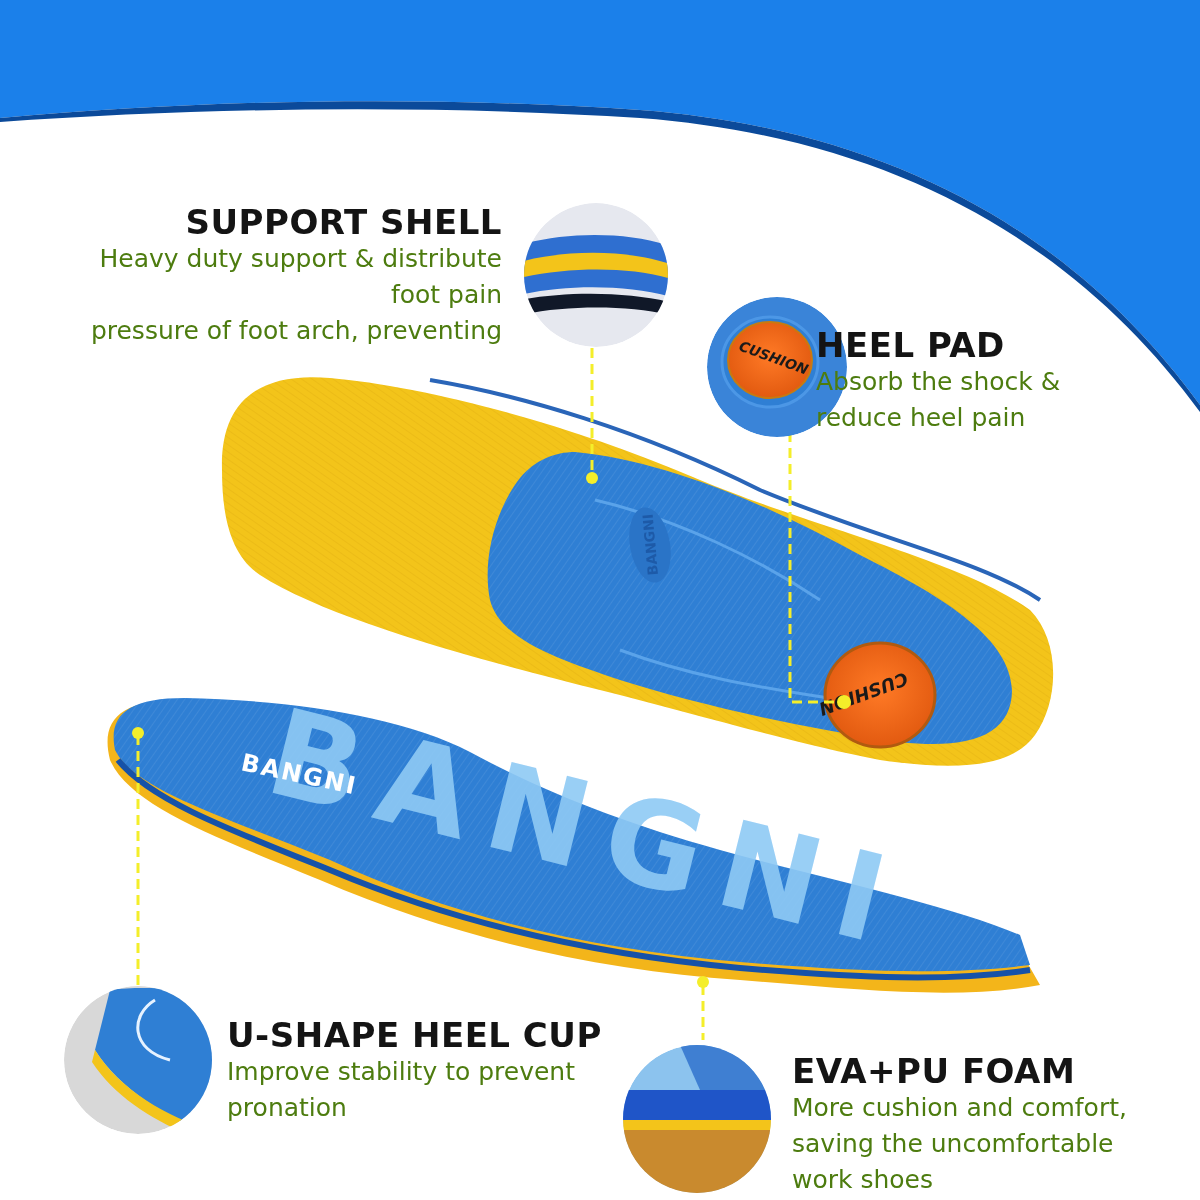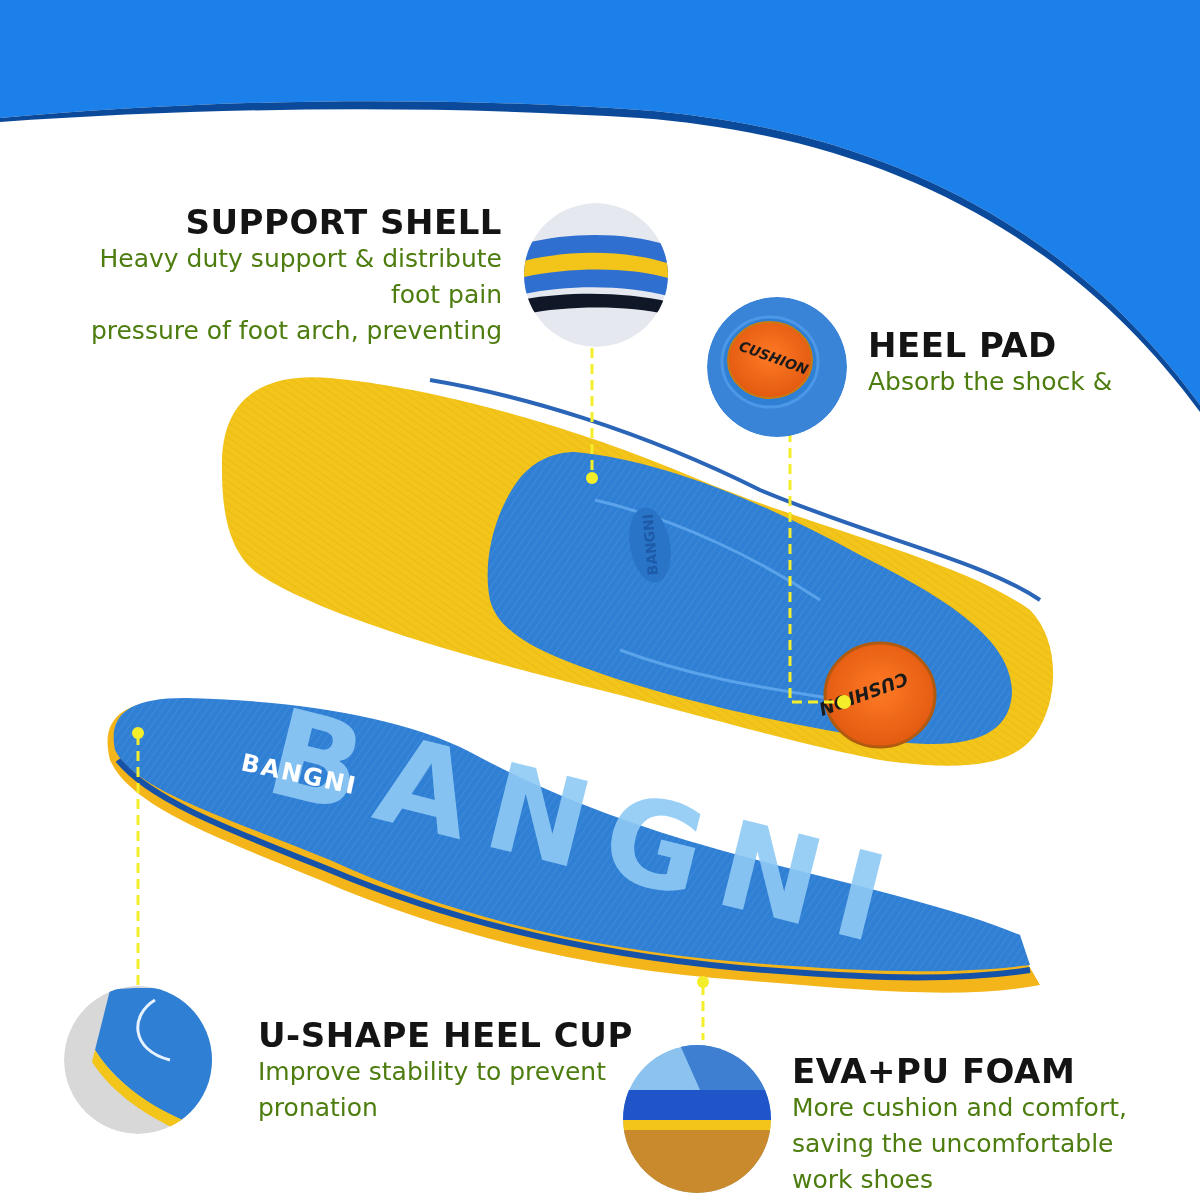--- a/index.html
+++ b/index.html
@@ -109,26 +109,27 @@
   </g>
 </svg>
 
 <div class="abs" style="right:698px;top:203px;text-align:right;margin-left:48px;">
   <div class="feature-title">SUPPORT SHELL</div>
   <div class="feature-desc">Heavy duty support &amp; distribute</div>
   <div class="feature-desc">foot pain</div>
   <div class="feature-desc">pressure of foot arch, preventing</div>
 </div>
 
-<div class="abs" style="left:868px;top:326px;">
+<div class="abs" style="left:816px;top:326px;">
   <div class="feature-title">HEEL PAD</div>
   <div class="feature-desc">Absorb the shock &amp;</div>
+  <div class="feature-desc">reduce heel pain</div>
 </div>
 
-<div class="abs" style="left:227px;top:1016px;margin-left:31px;">
+<div class="abs" style="left:227px;top:1016px;">
   <div class="feature-title">U-SHAPE HEEL CUP</div>
   <div class="feature-desc">Improve stability to prevent</div>
   <div class="feature-desc">pronation</div>
 </div>
 
 <div class="abs" style="left:792px;top:1052px;">
   <div class="feature-title">EVA+PU FOAM</div>
   <div class="feature-desc">More cushion and comfort,</div>
   <div class="feature-desc">saving the uncomfortable</div>
   <div class="feature-desc">work shoes</div>

